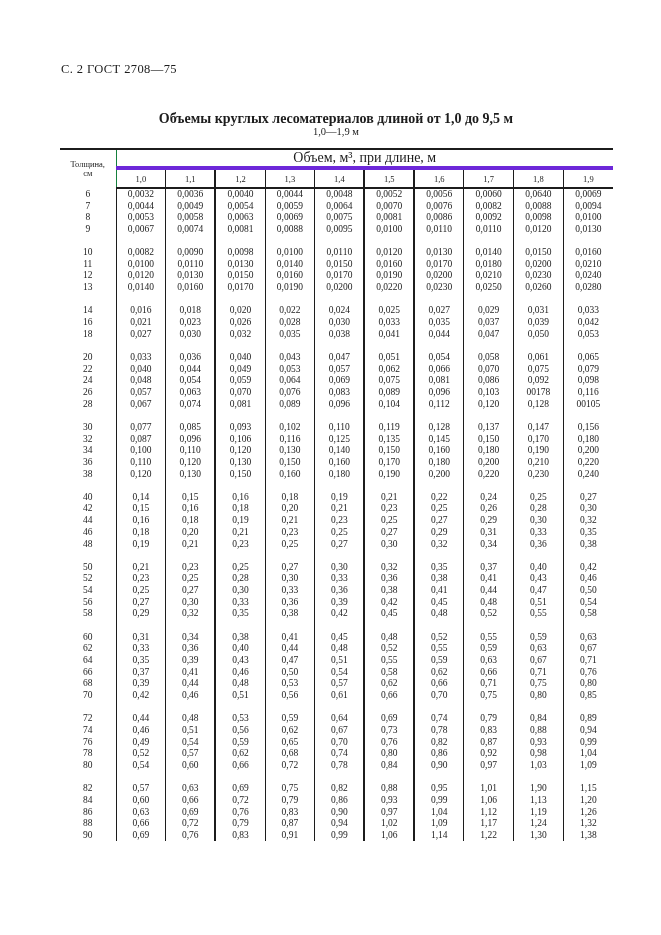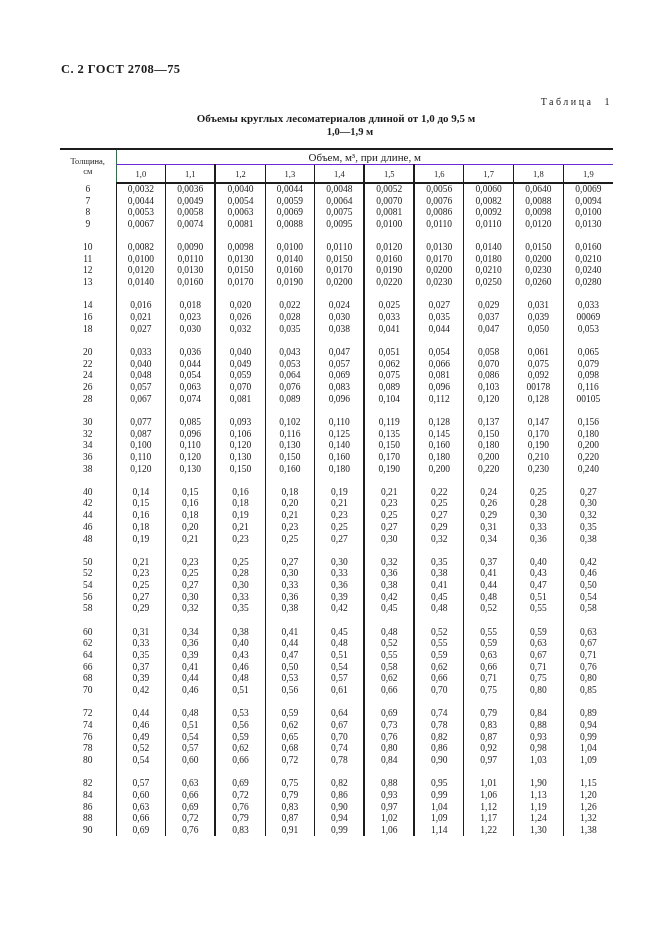--- a/index.html
+++ b/index.html
@@ -17,52 +17,52 @@
     width: 661px;
     height: 935px;
     background: #ffffff;
     overflow: hidden;
   }
   .page-header {
     position: absolute;
     left: 61px;
     top: 62px;
     font-size: 12.5px;
-    font-weight: bold;
+    font-weight: normal;
     letter-spacing: 0.4px;
     text-align: right;
   }
   .table-label {
     position: absolute;
     left: 60px;
     width: 552px;
     top: 96px;
     text-align: right;
     font-size: 10px;
     letter-spacing: 2.5px;
     word-spacing: 6px;
   }
   .doc-title {
     position: absolute;
     left: 60px;
     width: 552px;
     top: 112px;
     text-align: center;
-    font-size: 11px;
+    font-size: 14px;
     font-weight: bold;
     line-height: 13px;
   }
   .doc-subtitle {
     position: absolute;
-    left: 74px;
+    left: 60px;
     width: 552px;
     top: 126px;
     text-align: center;
     font-size: 10.5px;
-    font-weight: bold;
+    font-weight: normal;
   }
   table.vol {
     position: absolute;
     left: 60px;
     top: 148px;
     width: 553px;
     border-collapse: collapse;
     table-layout: fixed;
     border-top: 2.5px solid #1c1c1c;
   }
@@ -77,23 +77,23 @@
     overflow: hidden;
     white-space: nowrap;
   }
   
   th.thick-head {
     font-size: 8.5px;
     line-height: 9.5px;
     border-right: 1px solid #15803d;
   }
   th.span-head {
-    font-size: 11px;
+    font-size: 14px;
     height: 14px;
-    border-bottom: 1px solid #6d28d9;
+    border-bottom: 4px solid #6d28d9;
   }
   tr.len-row th {
     font-size: 8.5px;
     height: 17px;
     border-bottom: 2px solid #1c1c1c;
     border-radius: 7px;
   }
   
   td.c-th {
     font-size: 9.5px;
@@ -108,21 +108,20 @@
   tr.gap-row { height: 11.5px; }
   tr.gap-row td { font-size: 1px; }
 </style>
 </head>
 <body>
 
 <div class="page">
 
   <div class="page-header">С. 2 ГОСТ 2708—75</div>
 
-  <div class="table-label">Таблица 1</div>
 
   <div class="doc-title">Объемы круглых лесоматериалов длиной от 1,0 до 9,5 м</div>
 
   <div class="doc-subtitle">1,0—1,9 м</div>
 
   <table class="vol">
     <colgroup>
         <col class="c0">
         <col class="cv">
         <col class="cv">
@@ -304,21 +303,21 @@
           <td class="c-th">16</td>
           <td class="c-v">0,021</td>
           <td class="c-v">0,023</td>
           <td class="c-v bl2">0,026</td>
           <td class="c-v">0,028</td>
           <td class="c-v">0,030</td>
           <td class="c-v bl2">0,033</td>
           <td class="c-v bl2">0,035</td>
           <td class="c-v">0,037</td>
           <td class="c-v">0,039</td>
-          <td class="c-v">00069</td>
+          <td class="c-v">0,042</td>
         </tr>
         <tr class="data-row">
           <td class="c-th">18</td>
           <td class="c-v">0,027</td>
           <td class="c-v">0,030</td>
           <td class="c-v bl2">0,032</td>
           <td class="c-v">0,035</td>
           <td class="c-v">0,038</td>
           <td class="c-v bl2">0,041</td>
           <td class="c-v bl2">0,044</td>

